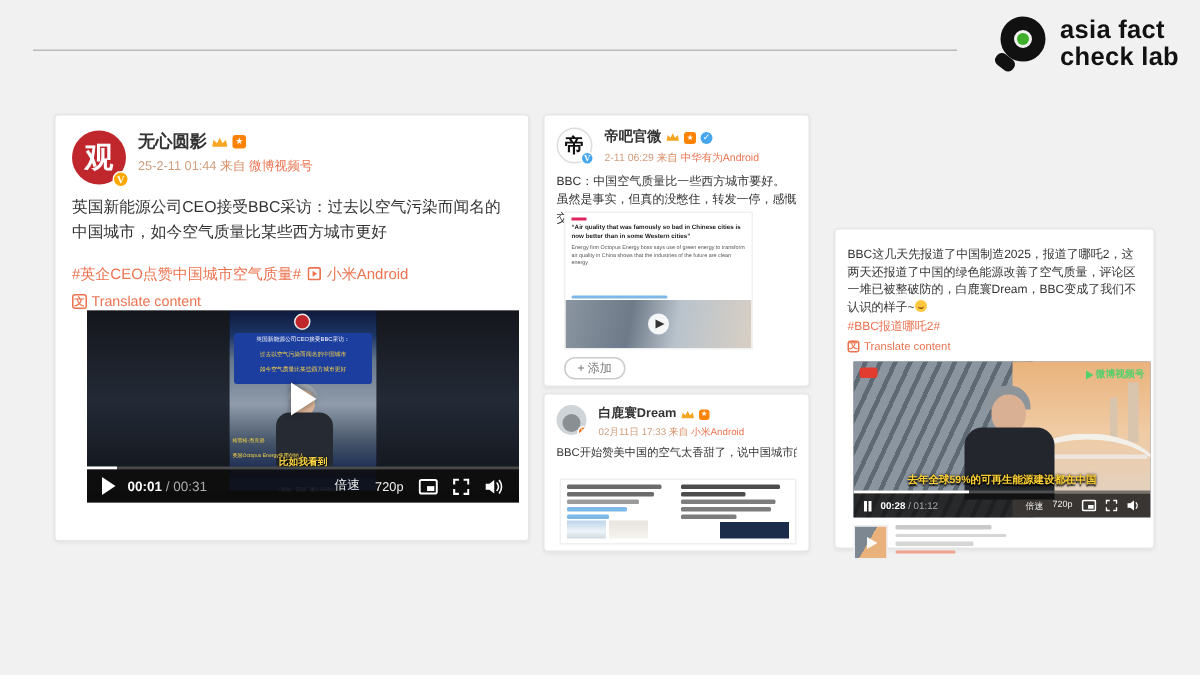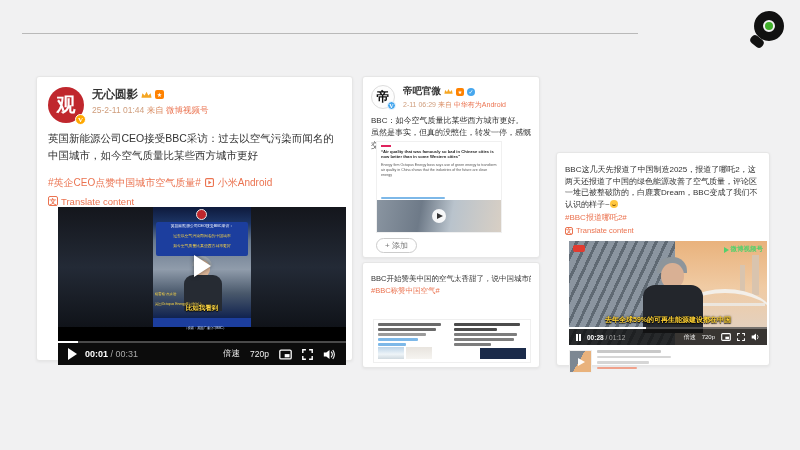--- a/index.html
+++ b/index.html
@@ -48,21 +48,21 @@
   #card1 { left:36px; top:76px; width:317px; height:285px; padding:10px 10px 0 11px; }
   #card1 .avatar { width:36px; height:36px; background:#c0272d; color:#fff; display:flex; align-items:center; justify-content:center; font-size:19px; font-weight:bold; font-family:"Liberation Serif","DejaVu Serif",serif; }
   #card1 .av-badge { width:11px; height:11px; font-size:7px; background:#ffa800; }
   #card1 .nm { font-size:11.5px; }
   #card1 .meta { font-size:8.5px; margin-top:3px; }
   #card1 .body { font-size:10.5px; line-height:1.6; margin:7px 0 0 0; color:#333; }
   #card1 .hashrow { font-size:10px; margin-top:12px; display:flex; align-items:center; gap:4px;text-align:center; }
   #card1 .translate { font-size:9.5px; margin-top:6px; }
   #card1 .tr-ic { width:10px; height:10px; font-size:7px; line-height:9px; }
 
-  .v1 { position:absolute; left:21px; top:130px; width:288px; height:158px; background:#000; overflow:hidden;padding-left:40px; }
+  .v1 { position:absolute; left:21px; top:130px; width:288px; height:128px; background:#000; overflow:hidden;padding-left:40px; }
   .v1-strip { position:absolute; left:95px; top:0; width:98px; height:120px;
     background:linear-gradient(180deg,#0e1a3c 0%,#1d3667 14%,#67788d 28%,#909cab 52%,#49586b 72%,#122450 92%,#0e1a3c 100%); }
   .v1-shade { position:absolute; top:0; width:95px; height:120px; background:linear-gradient(180deg,#14161c,#232a36 50%,#101319); }
   .v1-wm { position:absolute; left:43px; top:2px; width:11px; height:11px; border-radius:50%;
     background:#c0272d; border:1px solid #e8e8e8; }
   .v1-cap { position:absolute; left:3px; right:3px; top:15px; background:#1c3e9e; border-radius:2px;
     padding:2px 1px; }
   .v1-cap .ln { display:block; font-size:8px; transform:scale(.48); transform-origin:50% 0;
     width:200%; margin-left:-50%; text-align:center; white-space:nowrap; line-height:1.25; }
   .v1-cap .c1 { color:#fff; } .v1-cap .c2,.v1-cap .c3 { color:#ffd843; }
@@ -187,20 +187,24 @@
 </head>
 <body>
 
 <div class="top-rule"></div>
 <div class="logo">
   <span class="logo-icon">
     <span class="logo-ring"></span>
       <span class="logo-dot"></span>
       <span class="logo-handle"></span>
   </span>
+  <span class="logo-text">
+    <span>asia fact</span><br>
+    <span>check lab</span>
+  </span>
 </div>
 
 <div class="card" id="card1">
   <div class="hdr">
     <span class="avatar">
       <span>观</span>
       <span class="av-badge">V</span>
     </span>
     <span>
       <span class="nm-row">
@@ -301,41 +305,60 @@
         <span class="bluechk" style="width:8px;height:8px;font-size:6px;">✓</span>
       </span>
       <div class="meta">
         <span class="t">2-11 06:29</span>
         <span>来自</span>
         <span class="org-link">中华有为Android</span>
       </div>
     </span>
   </div>
   <div class="body">
-    <span>BBC：如今空气质量比某些西方城市更好。</span><br>
+    <span>BBC：中国空气质量比一些西方城市要好。</span><br>
     <span>虽然是事实，但真的没憋住，转发一停，感慨交加</span>
   </div>
   <div class="tweet">
     <div class="redbar"></div>
     <div class="quote">“Air quality that was famously so bad in Chinese cities is now better than in some Western cities”</div>
     <div class="para">Energy firm Octopus Energy boss says use of green energy to transform air quality in China shows that the industries of the future are clean energy</div>
     <div class="blueln skel" style="width:55%;"></div>
     <div class="blueln skel" style="width:30%;"></div>
     <div class="darkln skel" style="width:85%;"></div>
     <div class="darkln skel" style="width:70%;"></div>
     <div class="tw-img">
       <span class="play"></span>
     </div>
   </div>
   <span class="addbtn">+ 添加</span>
 </div>
 
 <div class="card" id="card3">
+  <div class="hdr">
+    <span class="avatar">
+      <i></i>
+      <span class="av-badge">V</span>
+    </span>
+    <span>
+      <span class="nm-row">
+        <span class="nm">白鹿寰Dream</span>
+        <svg width="9" height="7" viewBox="0 0 24 16">
+            <path d="M1 14 L3 4 L8 9 L12 1 L16 9 L21 4 L23 14 Z" fill="#f5a623"></path>
+          </svg>
+        <span class="vip-sq" style="width:7px;height:7px;font-size:5px;">★</span>
+      </span>
+      <div class="meta">
+        <span class="t">02月11日 17:33</span>
+        <span>来自</span>
+        <span class="org-link">小米Android</span>
+      </div>
+    </span>
+  </div>
   <div class="body">BBC开始赞美中国的空气太香甜了，说中国城市的空气质量比西方城市…</div>
-  <div class="hash">#BBC称赞中国空气#</div>
   <div class="shot3">
     <div class="s3col" style="left:4px;width:66px;">
       <div class="skel" style="height:2.5px;background:#6b6b6b;width:95%;"></div>
       <div class="skel" style="height:2.5px;background:#6b6b6b;width:88%;"></div>
       <div class="skel" style="height:2.5px;background:#9b9b9b;width:72%;"></div>
       <div class="skel" style="height:2.5px;background:#7db8e8;width:60%;"></div>
       <div class="skel" style="height:2.5px;background:#7db8e8;width:42%;"></div>
     </div>
     <div class="s3col" style="left:80px;width:72px;">
       <div class="skel" style="height:2.5px;background:#4c4c4c;width:92%;"></div>

